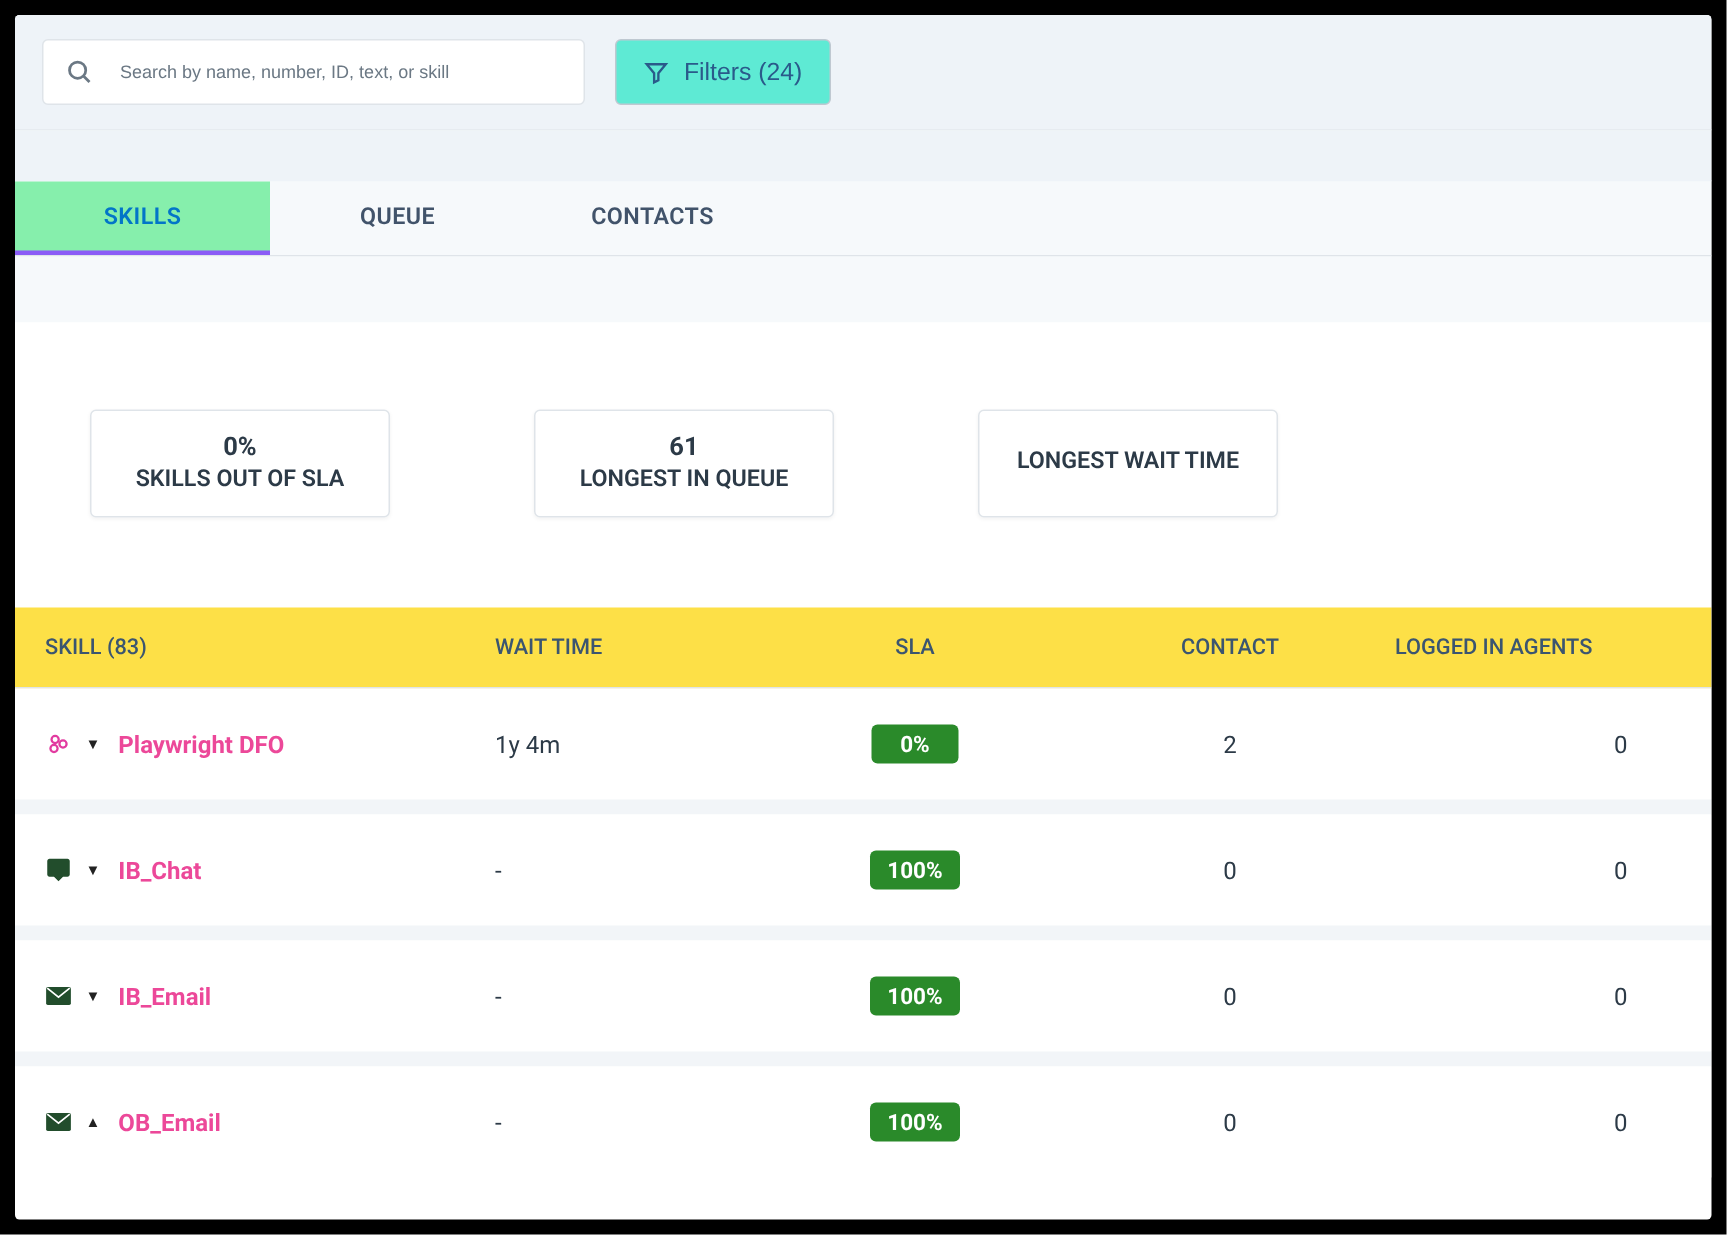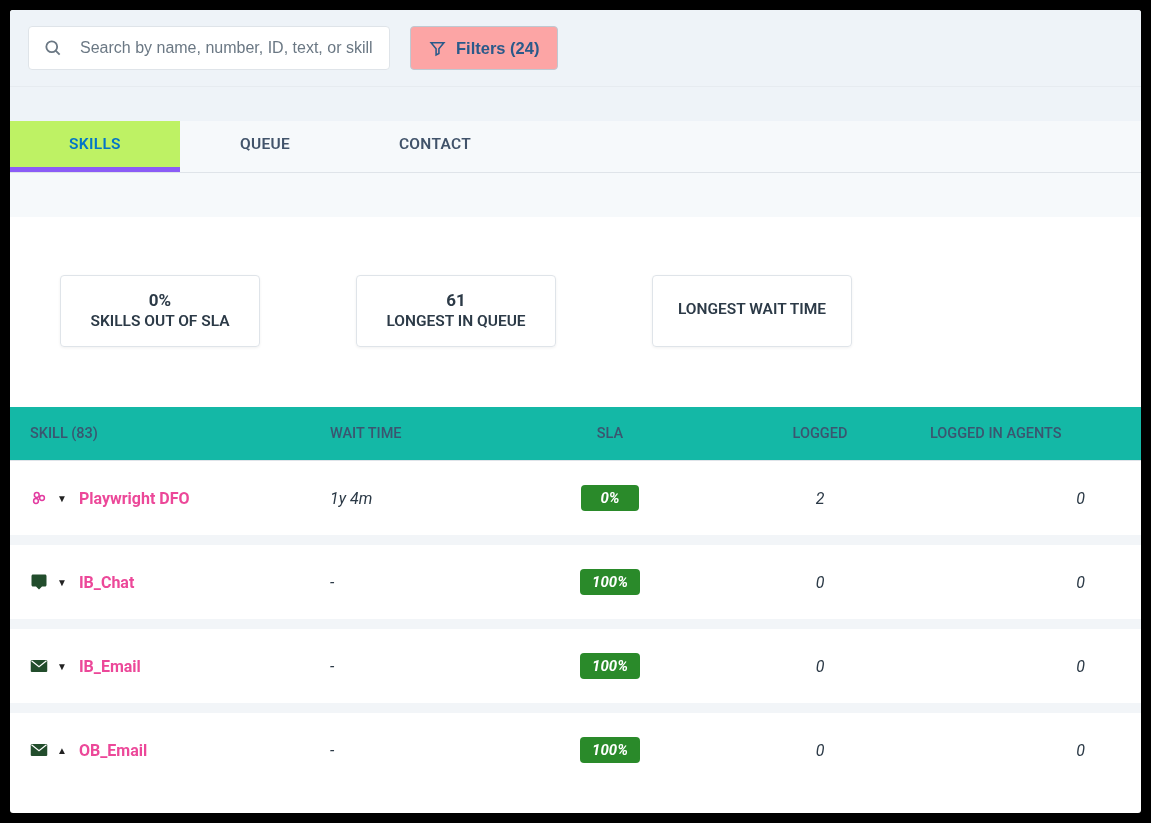--- a/index.html
+++ b/index.html
@@ -33,38 +33,38 @@
     display: flex;
     align-items: center;
     padding: 0 14px;
     height: 44px;
     width: 362px;
   }
   .search-box svg { flex-shrink: 0; }
   .search-input {
     border: none;
     outline: none;
-    font-size: 16px;
+    font-size: 12px;
     color: #555;
     margin-left: 17px;
     width: 100%;
     background: transparent;
   }
   .search-input::placeholder { color: #6b7884; }
   .filters-btn {
-    background: #fca5a5;
+    background: #5eead4;
     border: 1px solid #bfc8d1;
     border-radius: 4px;
     height: 44px;
     padding: 0 18px;
     display: flex;
     align-items: center;
     gap: 10px;
     font-size: 16.5px;
-    font-weight: 700;
+    font-weight: 400;
     color: #2a5a8a;
     cursor: pointer;
   }
   .below-top {
     background: #eef3f8;
     height: 34px;
     border-bottom: 1px solid #eef3f8;
   }
   .tabs {
     display: flex;
@@ -76,22 +76,22 @@
     width: 170px;
     text-align: center;
     font-size: 15.5px;
     font-weight: 600;
     letter-spacing: 0.3px;
     color: #41536a;
     cursor: pointer;
   }
   .tab.active {
     color: #0275c8;
-    border-bottom: 5px solid #8b5cf6;
-    background: #bef264;
+    border-bottom: 3px solid #8b5cf6;
+    background: #86efac;
   }
   .tab-below {
     background: #f6f9fb;
     height: 44px;
   }
   .metrics-region {
     background: #fff;
     padding: 58px 50px 60px 50px;
     display: flex;
     gap: 96px;
@@ -116,21 +116,21 @@
     margin-top: 2px;
   }
   .table {
     width: 100%;
   }
   .thead {
     display: grid;
     grid-template-columns: 300px 180px 200px 220px 1fr;
     padding: 18px 20px 18px 20px;
     border-bottom: 1px solid #dfe4e9;
-    background: #14b8a6;
+    background: #fde047;
   }
   .th {
     font-size: 14.5px;
     font-weight: 500;
     color: #3b5570;
   }
   .th.center { text-align: center; }
   .th.right { text-align: left; padding-right: 20px;}
   .gap-row {
     height: 10px;
@@ -149,21 +149,20 @@
     gap: 8px;
   }
   .skill-name {
     font-size: 16px;
     font-weight: 700;
     color: #ec4899;
   }
   .cell {
     font-size: 16px;
     color: #2c3a47;
-    font-style: italic;
   }
   .cell.center { text-align: center; }
   .cell.right { text-align: right; padding-right: 36px;}
   .sla-badge {
     display: inline-block;
     background: #2a8a2a;
     color: #fff;
     font-weight: 700;
     font-size: 15px;
     padding: 4px 12px;
@@ -201,21 +200,21 @@
         </svg>
       <span>Filters (24)</span>
     </button>
   </div>
 
   <div class="below-top"></div>
 
   <div class="tabs">
     <div class="tab active">SKILLS</div>
     <div class="tab">QUEUE</div>
-    <div class="tab">CONTACT</div>
+    <div class="tab">CONTACTS</div>
   </div>
 
   <div class="tab-below"></div>
 
   <div class="metrics-region">
     <div class="metric-card">
       <div class="metric-value">0%</div>
       <div class="metric-label">SKILLS OUT OF SLA</div>
     </div>
     <div class="metric-card">
@@ -225,21 +224,21 @@
     <div class="metric-card">
       <div class="metric-label" style="margin-top:10px;margin-bottom:8px;">LONGEST WAIT TIME</div>
     </div>
   </div>
 
   <div class="table">
     <div class="thead">
       <div class="th">SKILL (83)</div>
       <div class="th">WAIT TIME</div>
       <div class="th center">SLA</div>
-      <div class="th center">LOGGED</div>
+      <div class="th center">CONTACT</div>
       <div class="th right">LOGGED IN AGENTS</div>
     </div>
 
     <div class="trow">
       <div class="skill-cell">
         <span class="icon-wrap">
           <svg width="18" height="18" viewBox="0 0 24 24" fill="none" stroke="#e23ba0" stroke-width="2">
               <circle cx="9" cy="8" r="3.2"></circle>
               <circle cx="16" cy="12" r="3.2"></circle>
               <circle cx="8" cy="16" r="3.2"></circle>

